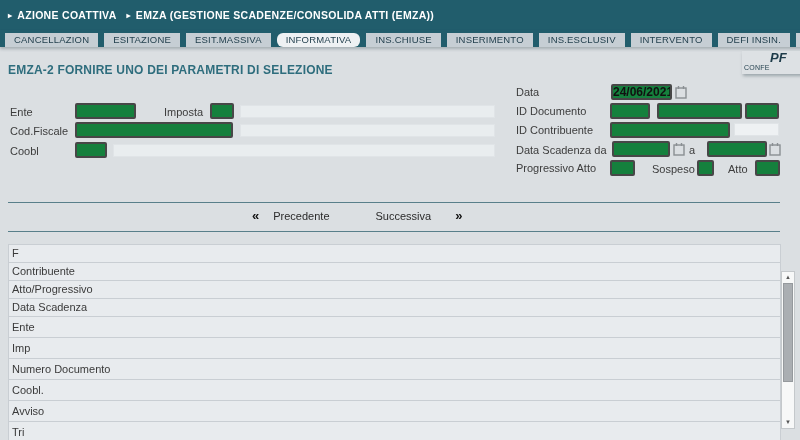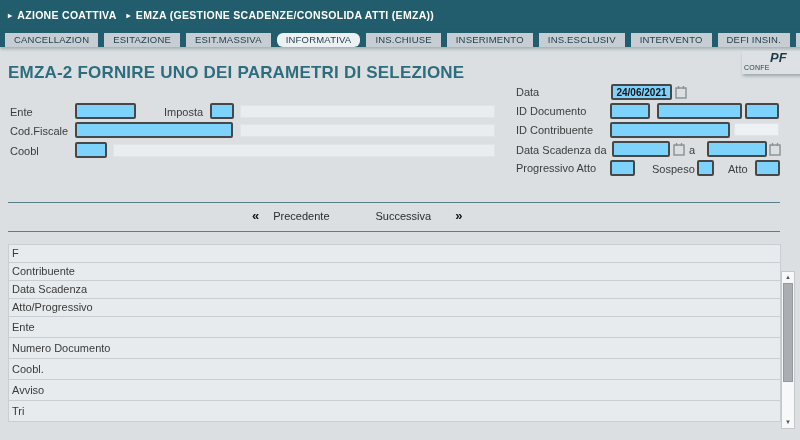--- a/index.html
+++ b/index.html
@@ -20,25 +20,25 @@
   .tab{height:14px;line-height:14px;background:#c6ced4;color:#1d3b49;font-size:9.5px;
     padding:0 9px;letter-spacing:.2px;white-space:nowrap;cursor:pointer;}
   .tab.active{background:#eef1f3;border-radius:6px;}
 
   
   .pfbox{position:absolute;left:742px;top:51px;width:70px;height:23px;background:#dde1e4;
     box-shadow:1px 2px 3px rgba(40,60,70,.35);color:#1d3b49;}
   .pfbox .pf{font-size:13px;font-weight:bold;font-style:italic;margin:0 0 0 28px;line-height:13px;}
   .pfbox .cf{font-size:7px;margin-left:2px;line-height:8px;letter-spacing:.2px;}
 
-  .title{position:absolute;left:8px;top:63px;font-size:17px;font-weight:bold;color:#2e6d7d;letter-spacing:.2px;}
+  .title{position:absolute;left:8px;top:63px;font-size:12px;font-weight:bold;color:#2e6d7d;letter-spacing:.2px;}
 
   .lbl{position:absolute;font-size:11px;color:#3c3c3c;white-space:nowrap;}
-  .inp{position:absolute;height:16px;border:2px solid #474747;border-radius:2px;background:#7dd3fc;
-    box-sizing:border-box;padding:0 2px;font-family:"Liberation Sans",sans-serif;font-size:10px;color:#111;}
+  .inp{position:absolute;height:16px;border:2px solid #474747;border-radius:2px;background:#15803d;
+    box-sizing:border-box;padding:0 2px;font-family:"Liberation Sans",sans-serif;font-size:12px;color:#111;}
   .inp.date{font-weight:bold;text-align:center;padding:0;}
   .ro{position:absolute;height:13px;background:#e9edef;border:1px solid #e0e4e7;box-sizing:border-box;}
 
   .calico{position:absolute;width:12px;height:14px;cursor:pointer;}
 
   .hr{position:absolute;left:8px;width:772px;height:0;border-top:1px solid #587f8a;}
 
   .nav{position:absolute;left:252px;top:208px;display:flex;align-items:center;font-size:11px;}
   .nav .chev{font-weight:bold;color:#111;font-size:13px;cursor:pointer;}
   .nav .lnk{color:#2b2b2b;cursor:pointer;margin:0 0 0 14px;}
@@ -154,25 +154,26 @@
     <span class="lnk">Precedente</span>
     <span class="lnk next">Successiva</span>
     <span class="chev">»</span>
   </div>
   <div class="hr" style="top:231px;"></div>
 
   <div class="table">
     <div class="trow h1">
       <div class="tc">F</div>
       <div class="tc">Contribuente</div>
+      <div class="tc">Atto/Progressivo</div>
       <div class="tc">Data Scadenza</div>
-      <div class="tc">Atto/Progressivo</div>
     </div>
     <div class="trow h2">
       <div class="tc">Ente</div>
+      <div class="tc">Imp</div>
       <div class="tc">Numero Documento</div>
       <div class="tc">Coobl.</div>
       <div class="tc">Avviso</div>
       <div class="tc">Tri</div>
 
     </div>
 
   </div>
 
   <div class="sbar">

